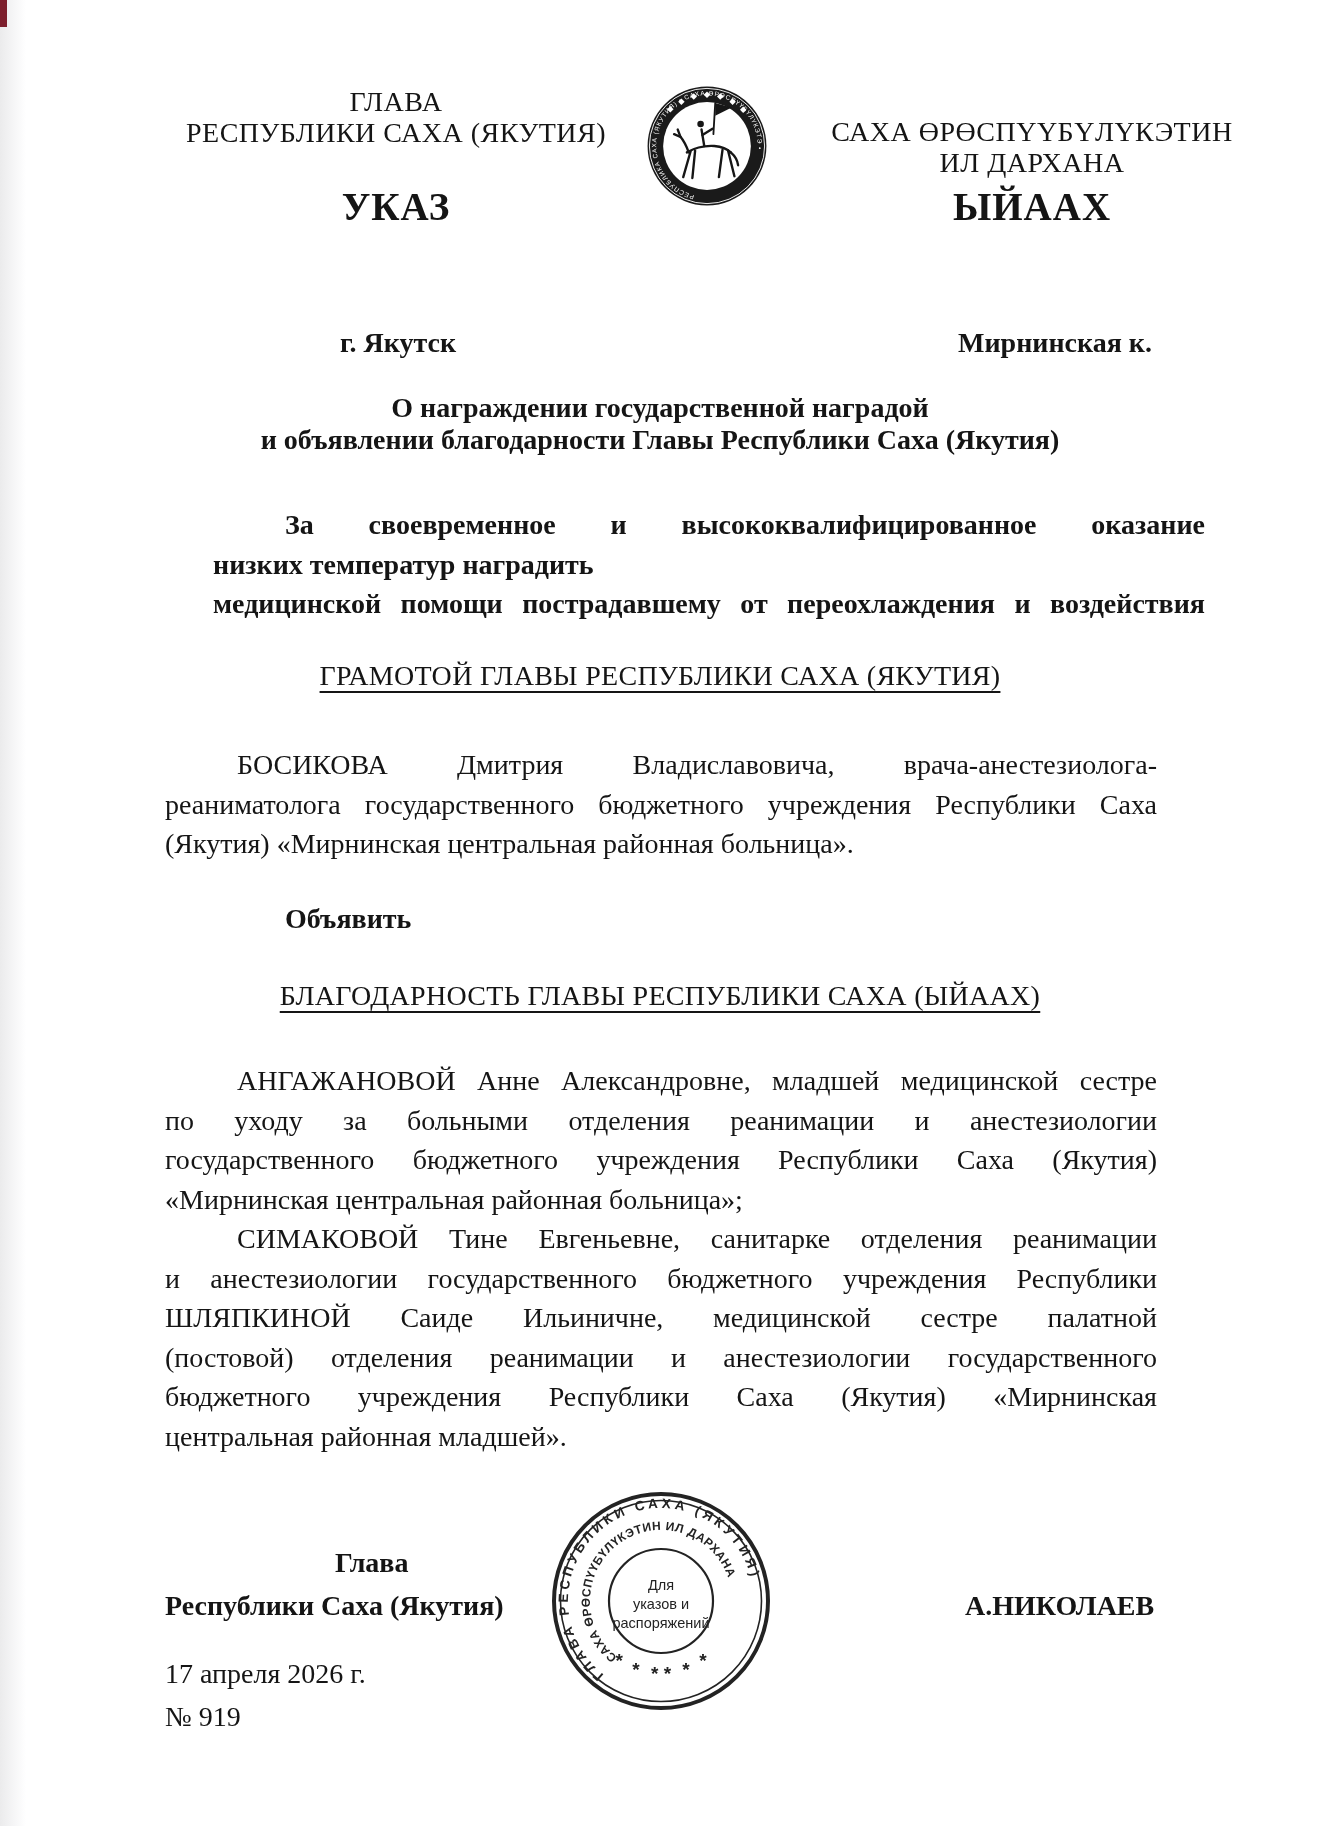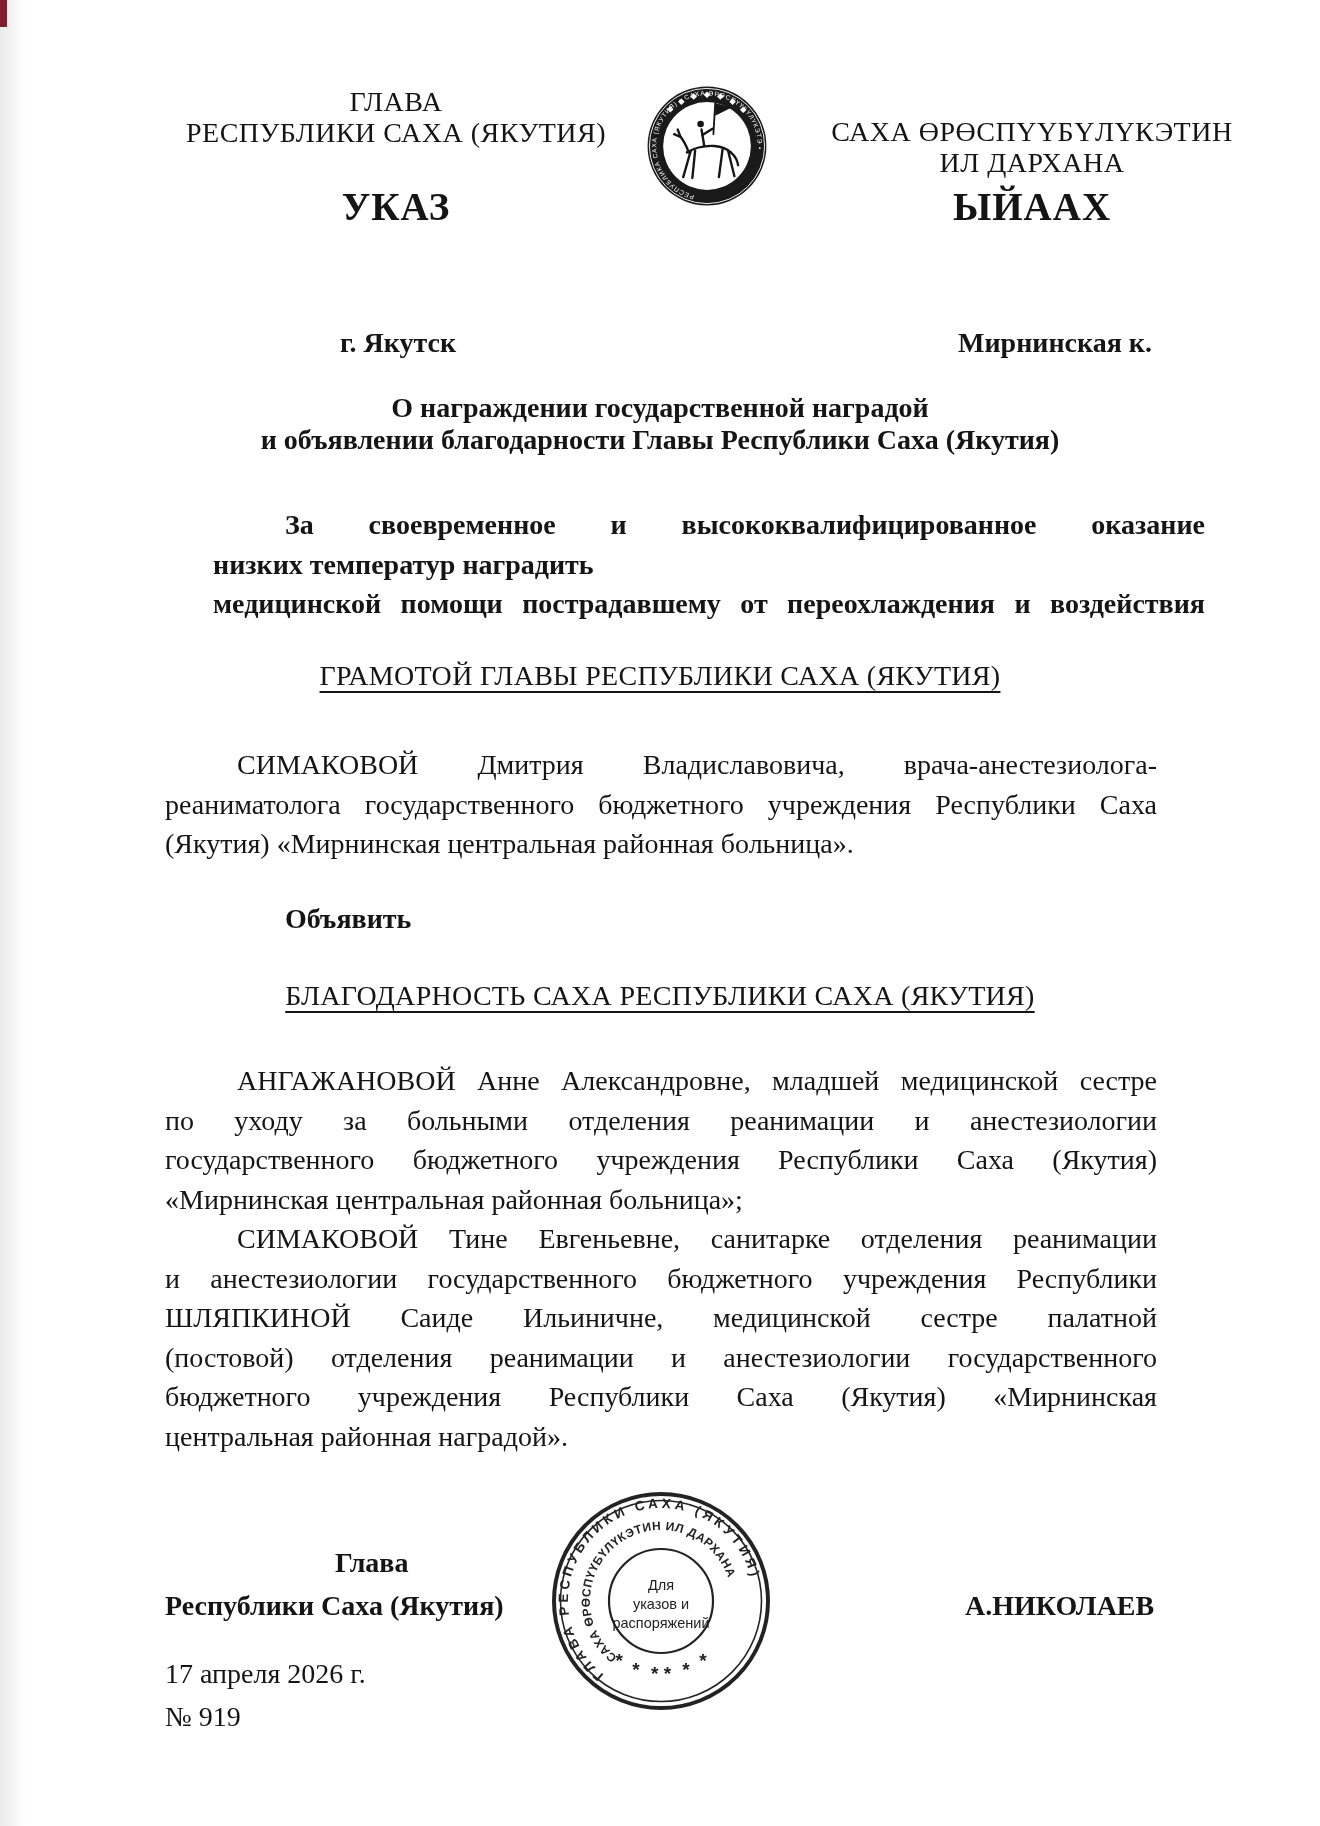--- a/index.html
+++ b/index.html
@@ -102,45 +102,45 @@
     <div class="tline first">За своевременное и высококвалифицированное оказание</div>
     <div class="tline last">низких температур наградить</div>
     <div class="tline">медицинской помощи пострадавшему от переохлаждения и воздействия</div>
   </div>
 
 <div class="abs center" style="left:165px;top:660px;width:990px;">
   <span class="u-heading">ГРАМОТОЙ ГЛАВЫ РЕСПУБЛИКИ САХА (ЯКУТИЯ)</span>
 </div>
 
 <div class="abs para" style="left:165px;top:745px;">
-    <div class="tline first">СИМАКОВОЙ Дмитрия Владиславовича, врача-анестезиолога-</div>
+    <div class="tline first">БОСИКОВА Дмитрия Владиславовича, врача-анестезиолога-</div>
     <div class="tline">реаниматолога государственного бюджетного учреждения Республики Саха</div>
     <div class="tline last">(Якутия) «Мирнинская центральная районная больница».</div>
   </div>
 
 <div class="abs bold serif28" style="left:237px;top:903px;">Объявить</div>
 
 <div class="abs center" style="left:165px;top:980px;width:990px;">
-  <span class="u-heading">БЛАГОДАРНОСТЬ САХА РЕСПУБЛИКИ САХА (ЯКУТИЯ)</span>
+  <span class="u-heading">БЛАГОДАРНОСТЬ ГЛАВЫ РЕСПУБЛИКИ САХА (ЫЙААХ)</span>
 </div>
 
 <div class="abs" style="left:165px;top:1061px;">
   <div class="para">
       <div class="tline first">АНГАЖАНОВОЙ Анне Александровне, младшей медицинской сестре</div>
       <div class="tline">по уходу за больными отделения реанимации и анестезиологии</div>
       <div class="tline">государственного бюджетного учреждения Республики Саха (Якутия)</div>
       <div class="tline last">«Мирнинская центральная районная больница»;</div>
     </div>
   <div class="para">
       <div class="tline first">СИМАКОВОЙ Тине Евгеньевне, санитарке отделения реанимации</div>
       <div class="tline">и анестезиологии государственного бюджетного учреждения Республики</div>
       <div class="tline">ШЛЯПКИНОЙ Саиде Ильиничне, медицинской сестре палатной</div>
       <div class="tline">(постовой) отделения реанимации и анестезиологии государственного</div>
       <div class="tline">бюджетного учреждения Республики Саха (Якутия) «Мирнинская</div>
-      <div class="tline last">центральная районная наградой».</div>
+      <div class="tline last">центральная районная младшей».</div>
     </div>
 </div>
 
 <div class="abs sig" style="left:335px;top:1547px;">Глава</div>
 <div class="abs sig" style="left:165px;top:1590px;">Республики Саха (Якутия)</div>
 <div class="abs sig" style="left:965px;top:1590px;">А.НИКОЛАЕВ</div>
 
 <div class="abs meta" style="left:165px;top:1658px;">17 апреля 2026 г.</div>
 <div class="abs meta" style="left:165px;top:1701px;">№ 919</div>
 

